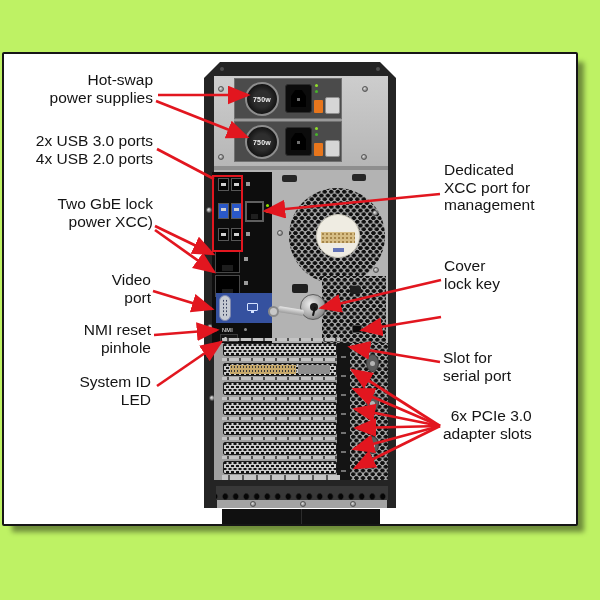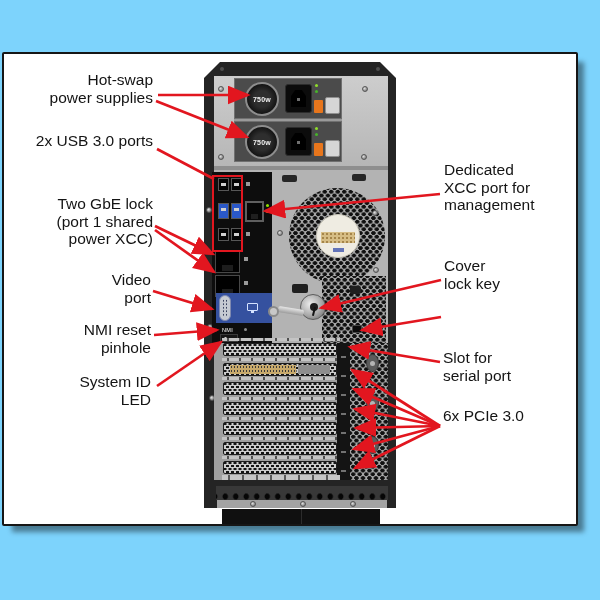--- a/index.html
+++ b/index.html
@@ -1,17 +1,17 @@
 <!DOCTYPE html>
 <html style="--accent: #e2161f; --vga-blue: #35519f; --psu-orange: #e8761c;"><head>
 <meta charset="utf-8">
 <style>
   * { box-sizing: border-box; margin: 0; padding: 0; }
   html,body { width:600px; height:600px; background:#fff; overflow:hidden; }
-  .canvas { position:relative; width:600px; height:600px; background:#7dd3fc;
+  .canvas { position:relative; width:600px; height:600px; background:#bef264;
             font-family:"Liberation Sans", sans-serif;text-decoration:underline; }
 
   .frame { position:absolute; left:2px; top:52px; width:576px; height:474px;
            background:#fff; border:2px solid #161616; border-radius:2px;
            box-shadow:8px 8px 5px -2px rgba(0,0,0,.42); z-index:1; }
 
   
   .server { position:absolute; left:204px; top:62px; width:192px; height:462px; z-index:2; }
   .chassis { position:absolute; inset:0; height:446px; background:#242424;
              clip-path:polygon(0 16px,16px 0,176px 0,192px 16px,192px 446px,0 446px); }
@@ -334,24 +334,24 @@
     <line x1="440" y1="426" x2="354" y2="449" marker-end="url(#ah)"></line>
     <line x1="440" y1="426" x2="355" y2="468" marker-end="url(#ah)"></line>
   </svg>
 
   <div class="lbl left" id="lbl-psu">
     <div class="ln">Hot-swap</div>
     <div class="ln">power supplies</div>
   </div>
   <div class="lbl left" id="lbl-usb">
     <div class="ln">2x USB 3.0 ports</div>
+    <div class="ln">4x USB 2.0 ports</div>
   </div>
   <div class="lbl left" id="lbl-gbe">
     <div class="ln">Two GbE lock</div>
-    <div class="ln">(port 1 shared</div>
     <div class="ln">power XCC)</div>
   </div>
   <div class="lbl left" id="lbl-video">
     <div class="ln">Video</div>
     <div class="ln">port</div>
   </div>
   <div class="lbl left" id="lbl-nmi">
     <div class="ln">NMI reset</div>
     <div class="ln">pinhole</div>
   </div>
@@ -368,14 +368,15 @@
   <div class="lbl" id="lbl-cover">
     <div class="ln">Cover</div>
     <div class="ln">lock key</div>
   </div>
   <div class="lbl" id="lbl-serial">
     <div class="ln">Slot for</div>
     <div class="ln">serial port</div>
   </div>
   <div class="lbl" id="lbl-pcie">
     <div class="ln">6x PCIe 3.0</div>
+    <div class="ln">adapter slots</div>
   </div>
 </div>
 
 </body></html>

